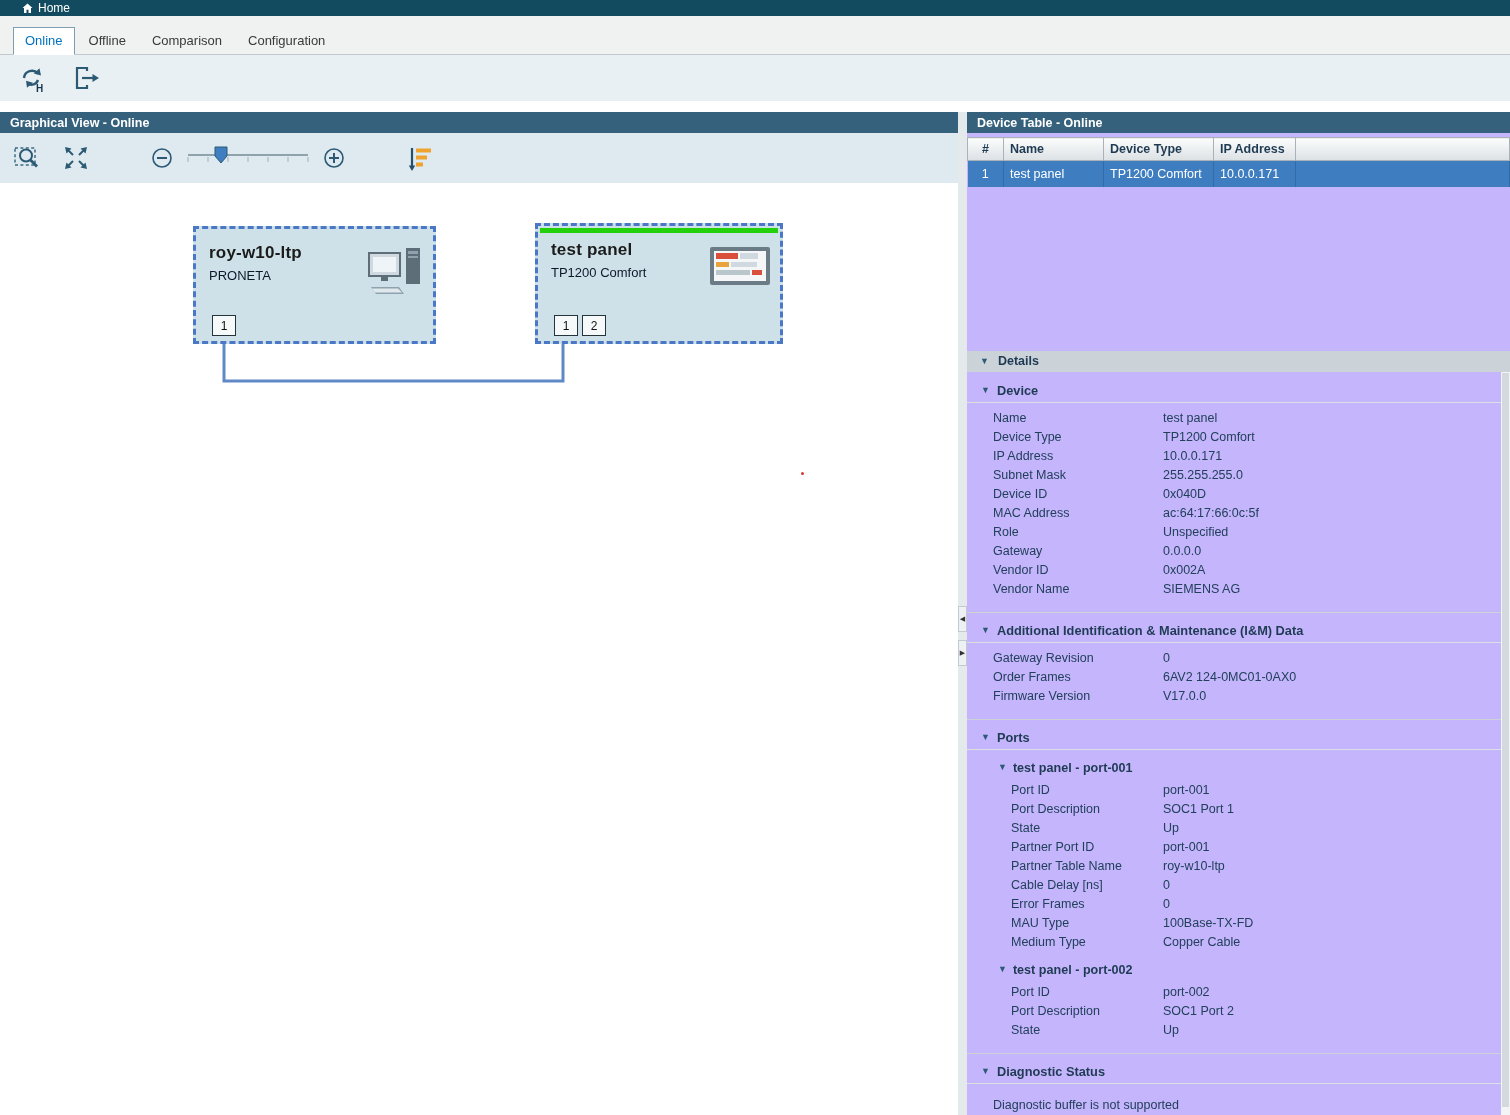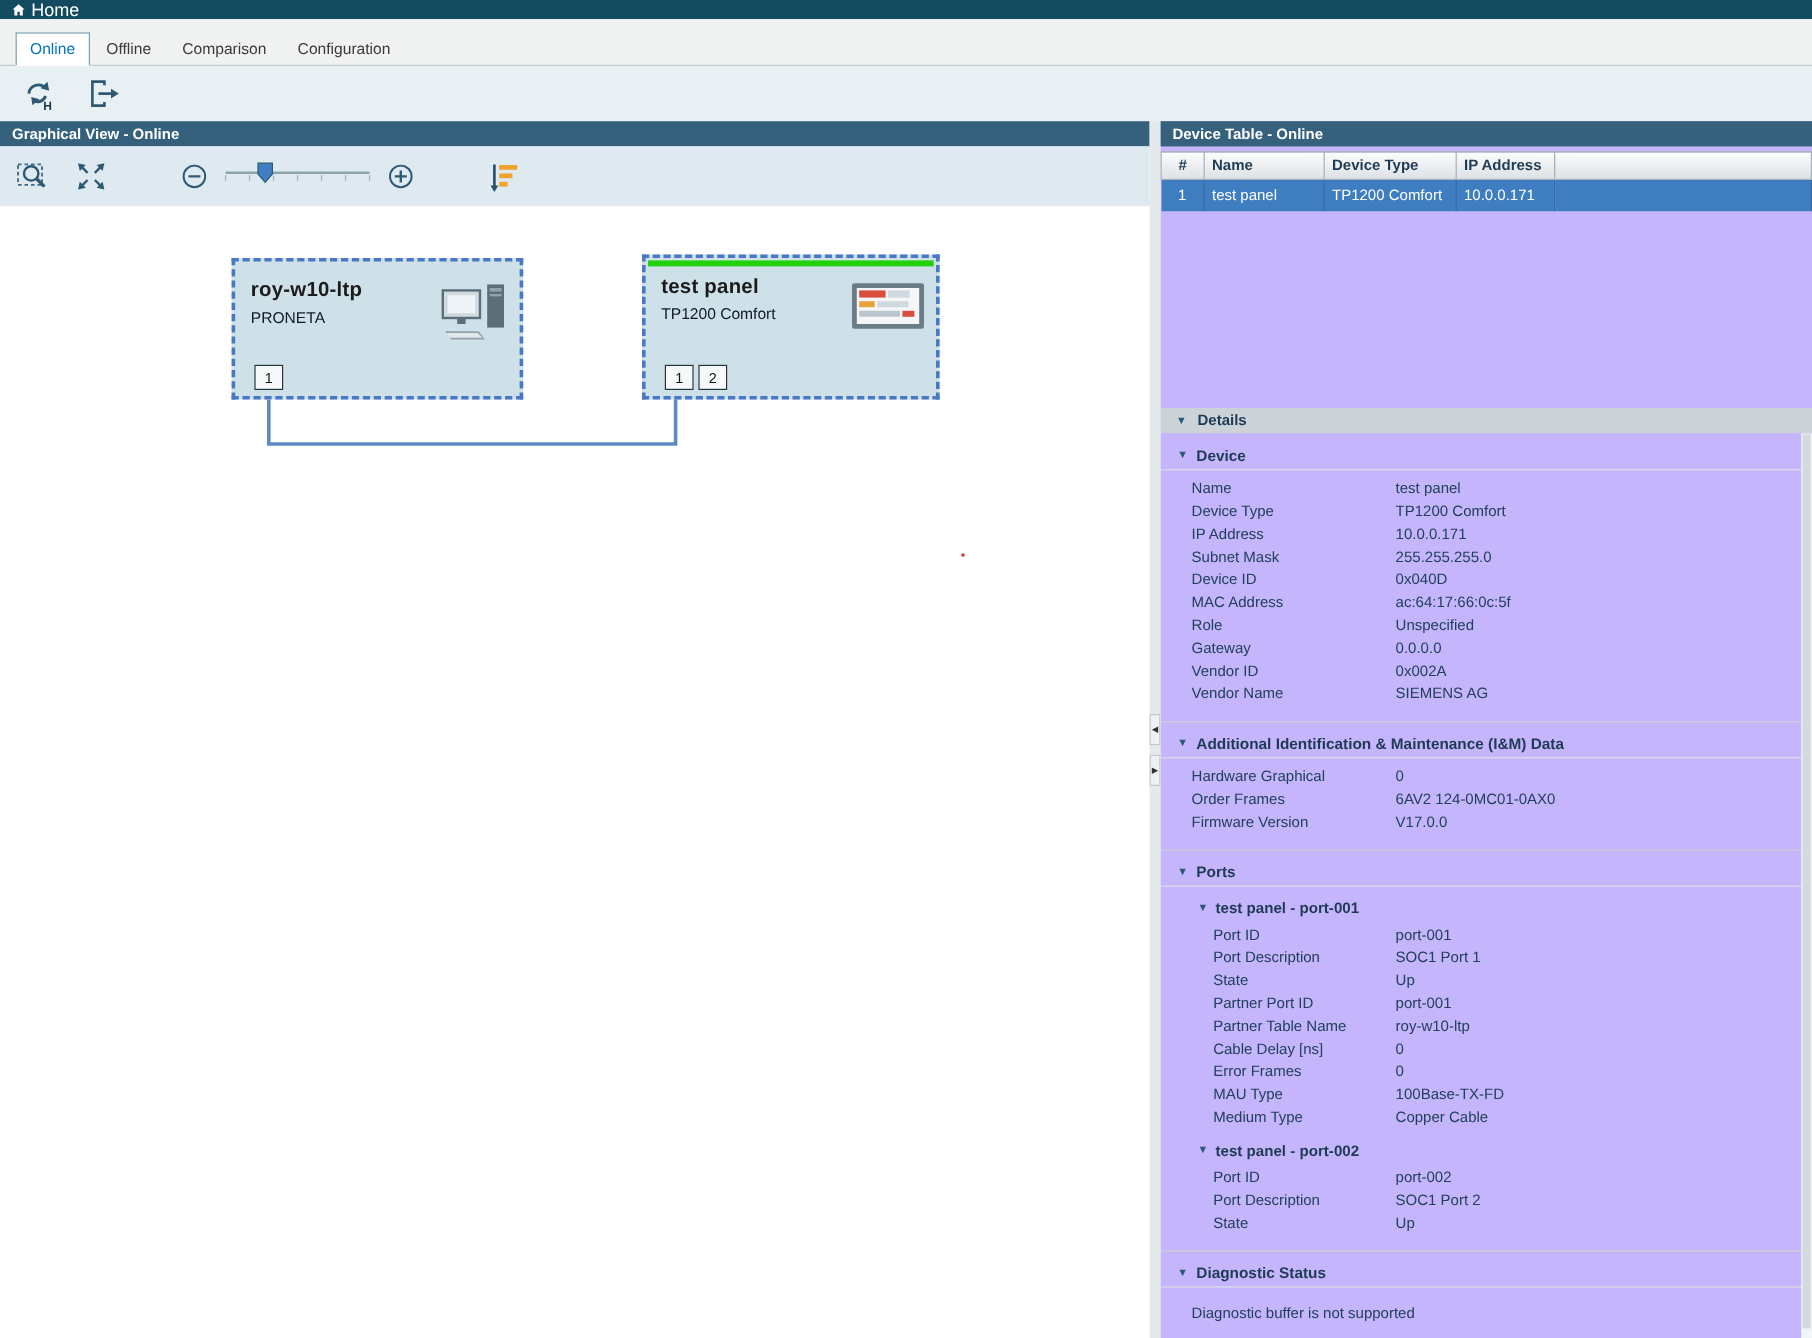--- a/index.html
+++ b/index.html
@@ -1,33 +1,33 @@
 <!DOCTYPE html>
 <html><head>
 <meta charset="utf-8">
 <style>
   * { box-sizing: border-box; margin: 0; padding: 0; }
   html, body { width: 1510px; height: 1115px; }
   body { font-family: "Liberation Sans", sans-serif; background: #fff; overflow: hidden; }
   .app { width: 1510px; height: 1115px; display: flex; flex-direction: column; }
 
   
-  .topbar { height: 16px; background: #124b5f; color: #fff; display: flex; align-items: center; gap: 5px; padding: 0 10px; font-size: 15px; flex: 0 0 auto; }
+  .topbar { height: 16px; background: #124b5f; color: #fff; display: flex; align-items: center; gap: 5px; padding: 0 22px; font-size: 12px; flex: 0 0 auto; }
   .home-icon svg { display: block; }
 
   
   .tabbar { height: 39px; background: #f0f1f1; display: flex; align-items: flex-end; padding-left: 13px; gap: 2px; border-bottom: 1px solid #c2c8cc; flex: 0 0 auto; }
   .tab { font-size: 13px; color: #3a3a3a; padding: 5px 11px 6px; margin-bottom: -1px; border: 1px solid transparent; cursor: default; }
   .tab.active { background: #fff; color: #0072c0; border: 1px solid #7d9fb2; border-bottom: 1px solid #fff; }
 
   
   .main-toolbar { height: 46px; background: #e9f0f3; display: flex; align-items: center; gap: 22px; padding-left: 16px; flex: 0 0 auto; }
   .tool-btn { width: 32px; height: 32px; display: flex; align-items: center; justify-content: center; }
 
-  .content { flex: 1; display: flex; min-height: 0; }
+  .content { flex: 1; display: flex; min-height: 0; margin-top: 11px; }
 
   
   .left-panel { width: 958px; flex: 0 0 auto; display: flex; flex-direction: column; min-width: 0; }
   .panel-header { height: 21px; background: #35617c; color: #fff; font-weight: bold; font-size: 12.5px; display: flex; align-items: center; padding-left: 10px; flex: 0 0 auto; }
   .graph-toolbar { height: 50px; background: #deeaf0; display: flex; align-items: center; padding-left: 12px; gap: 16px; flex: 0 0 auto; }
   .gt-gap { width: 22px; }
   .canvas { flex: 1; position: relative; background: #fff; overflow: hidden; }
   .conn-svg { position: absolute; left: 0; top: 0; }
 
   .device-node { position: absolute; background: #cee1e9; border: 3px dashed #4a77c6; }
@@ -331,21 +331,21 @@
                 <span class="v">SIEMENS AG</span>
               </div>
             </div>
             <div class="sec-sep"></div>
             <div class="sec-header">
               <span class="tri">▼</span>
               <span>Additional Identification &amp; Maintenance (I&amp;M) Data</span>
             </div>
             <div class="rows">
               <div class="kv lvl1">
-                <span class="k">Hardware Graphical</span>
+                <span class="k">Gateway Revision</span>
                 <span class="v">0</span>
               </div>
               <div class="kv lvl1">
                 <span class="k">Order Frames</span>
                 <span class="v">6AV2 124-0MC01-0AX0</span>
               </div>
               <div class="kv lvl1">
                 <span class="k">Firmware Version</span>
                 <span class="v">V17.0.0</span>
               </div>

